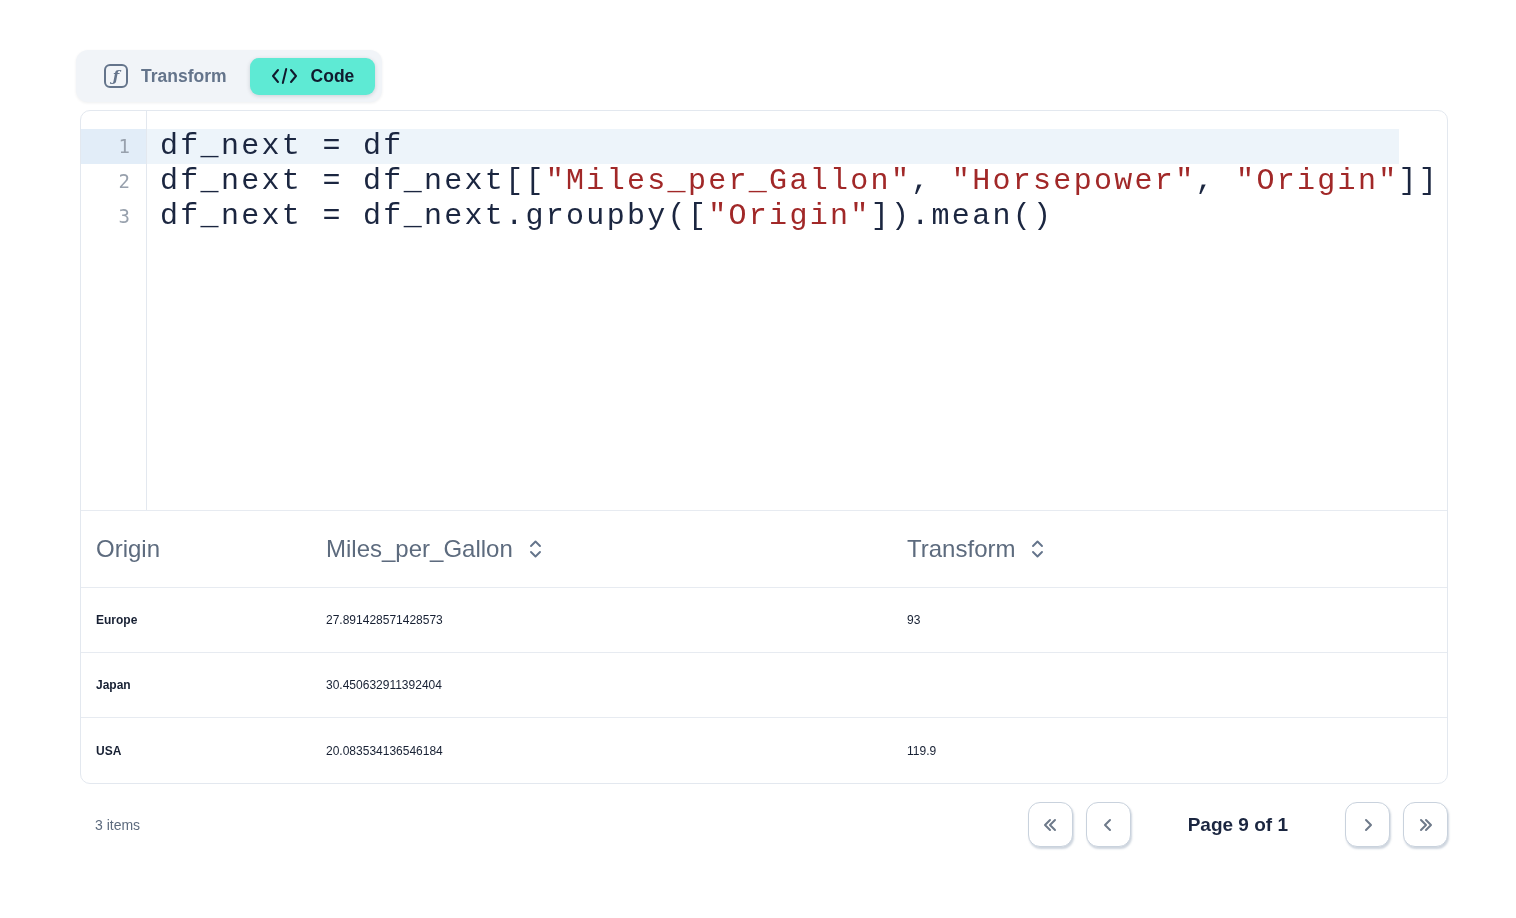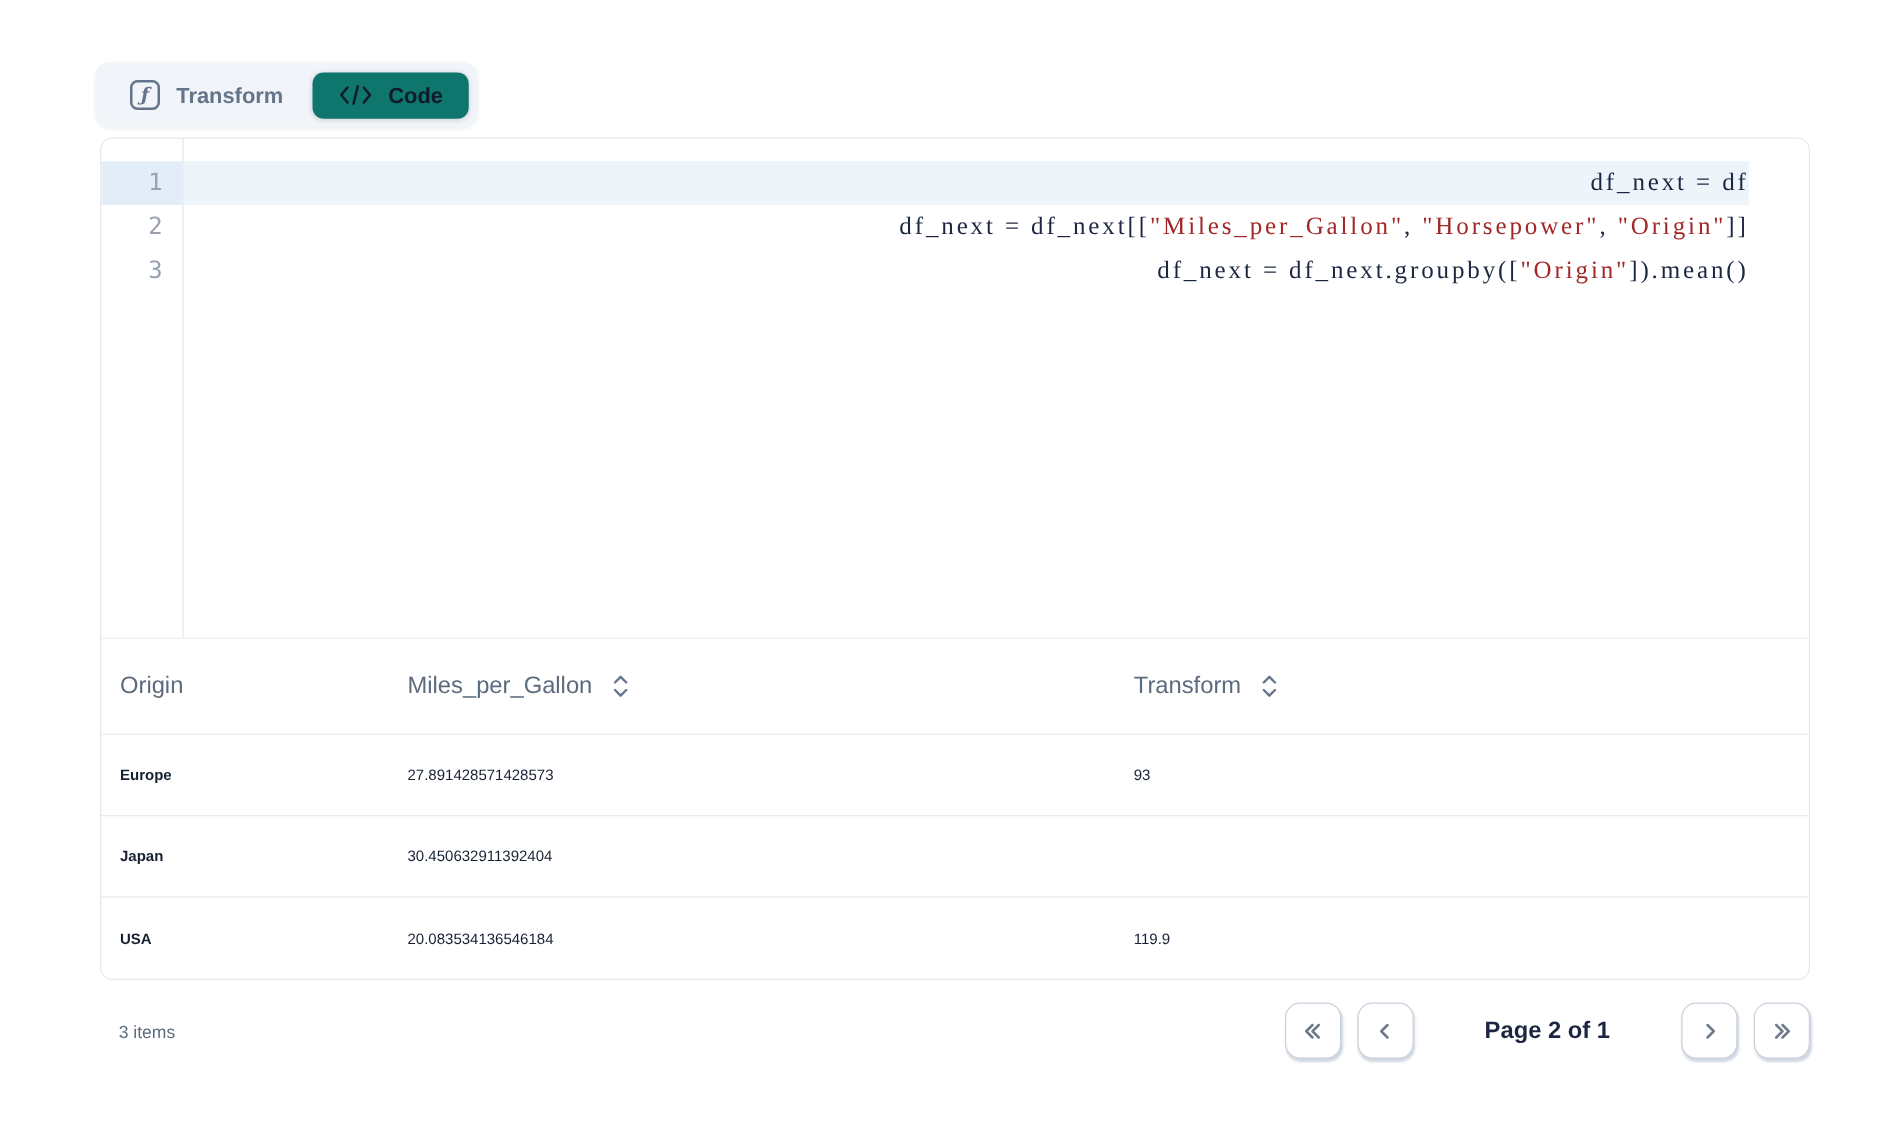--- a/index.html
+++ b/index.html
@@ -23,21 +23,21 @@
     box-shadow:0 1px 3px rgba(15,23,42,.07);
   }
   .tab {
     display:flex; align-items:center; gap:13px;
     padding:8px 21px;
     border-radius:9px;
     font-size:17.5px; font-weight:600; color:#64748b;
     cursor:pointer; white-space:nowrap;
   }
   .tab.active {
-    background:#0f766e; color:#101a2e;
+    background:#5eead4; color:#101a2e;
     box-shadow:0 1px 4px rgba(15,23,42,.16);
     align-items:center;
   }
   .fn-icon {
     width:24px; height:24px;
     border:2px solid #64748b; border-radius:6px;
     display:flex; align-items:center; justify-content:center;
     font-family:"DejaVu Serif", serif; font-style:italic;
     font-size:15px; font-weight:600; color:#64748b; line-height:1;
   }
@@ -58,38 +58,38 @@
     border-right:1px solid #e3e8ef;
     padding-top:18px;
     font-family:"DejaVu Sans Mono", monospace;
     font-size:19px; line-height:35px;
     color:#98a1ad; text-align:right;
   }
   .gnum { padding-right:16px; }
   .gnum.active { background:#e2edf8; }
   .lines {
     flex:1; padding-top:18px; padding-right:48px;
-    font-family:Liberation Serif, serif;
-    font-size:20px; line-height:35px; letter-spacing:2.3px;
-    color:#1b2640; white-space:pre; overflow:hidden;text-align:right;
+    font-family:Liberation Mono, monospace;
+    font-size:30px; line-height:35px; letter-spacing:2.3px;
+    color:#1b2640; white-space:pre; overflow:hidden;
   }
   .line { padding-left:13px; }
   .line.active { background:#edf4fa; }
   .seg-string { color:#a12828; }
 
   
   .trow {
     display:grid;
     grid-template-columns:230px 581px auto;
     align-items:center;
     padding-left:15px;
   }
   .thead {
     height:77px; border-bottom:1px solid #e7ebf1;
-    color:#5d6b7e; font-size:19px;
+    color:#5d6b7e; font-size:24px;
   }
   .th { display:flex; align-items:center; gap:15px; }
   .sort-icon { display:flex; }
   .tbody .trow { height:65px; font-size:12px; color:#172033; border-bottom:1px solid #e7ebf1; }
   .tbody .trow:last-child { border-bottom:none; }
   .cell-origin { font-weight:700; }
 
   
   .pagination {
     position:absolute; left:80px; top:801px; width:1368px; height:47px;
@@ -191,21 +191,21 @@
         <svg width="20" height="20" viewBox="0 0 20 20" fill="none" stroke="#6e7a8a" stroke-width="2" stroke-linecap="round" stroke-linejoin="round">
           <polyline points="10,5 5,10 10,15"></polyline>
           <polyline points="15,5 10,10 15,15"></polyline>
         </svg>
       </button>
       <button class="pgbtn">
         <svg width="20" height="20" viewBox="0 0 20 20" fill="none" stroke="#6e7a8a" stroke-width="2" stroke-linecap="round" stroke-linejoin="round">
           <polyline points="12,5 7,10 12,15"></polyline>
         </svg>
       </button>
-      <span class="pagelabel">Page 2 of 1</span>
+      <span class="pagelabel">Page 9 of 1</span>
       <button class="pgbtn">
         <svg width="20" height="20" viewBox="0 0 20 20" fill="none" stroke="#6e7a8a" stroke-width="2" stroke-linecap="round" stroke-linejoin="round">
           <polyline points="8,5 13,10 8,15"></polyline>
         </svg>
       </button>
       <button class="pgbtn">
         <svg width="20" height="20" viewBox="0 0 20 20" fill="none" stroke="#6e7a8a" stroke-width="2" stroke-linecap="round" stroke-linejoin="round">
           <polyline points="5,5 10,10 5,15"></polyline>
           <polyline points="10,5 15,10 10,15"></polyline>
         </svg>

